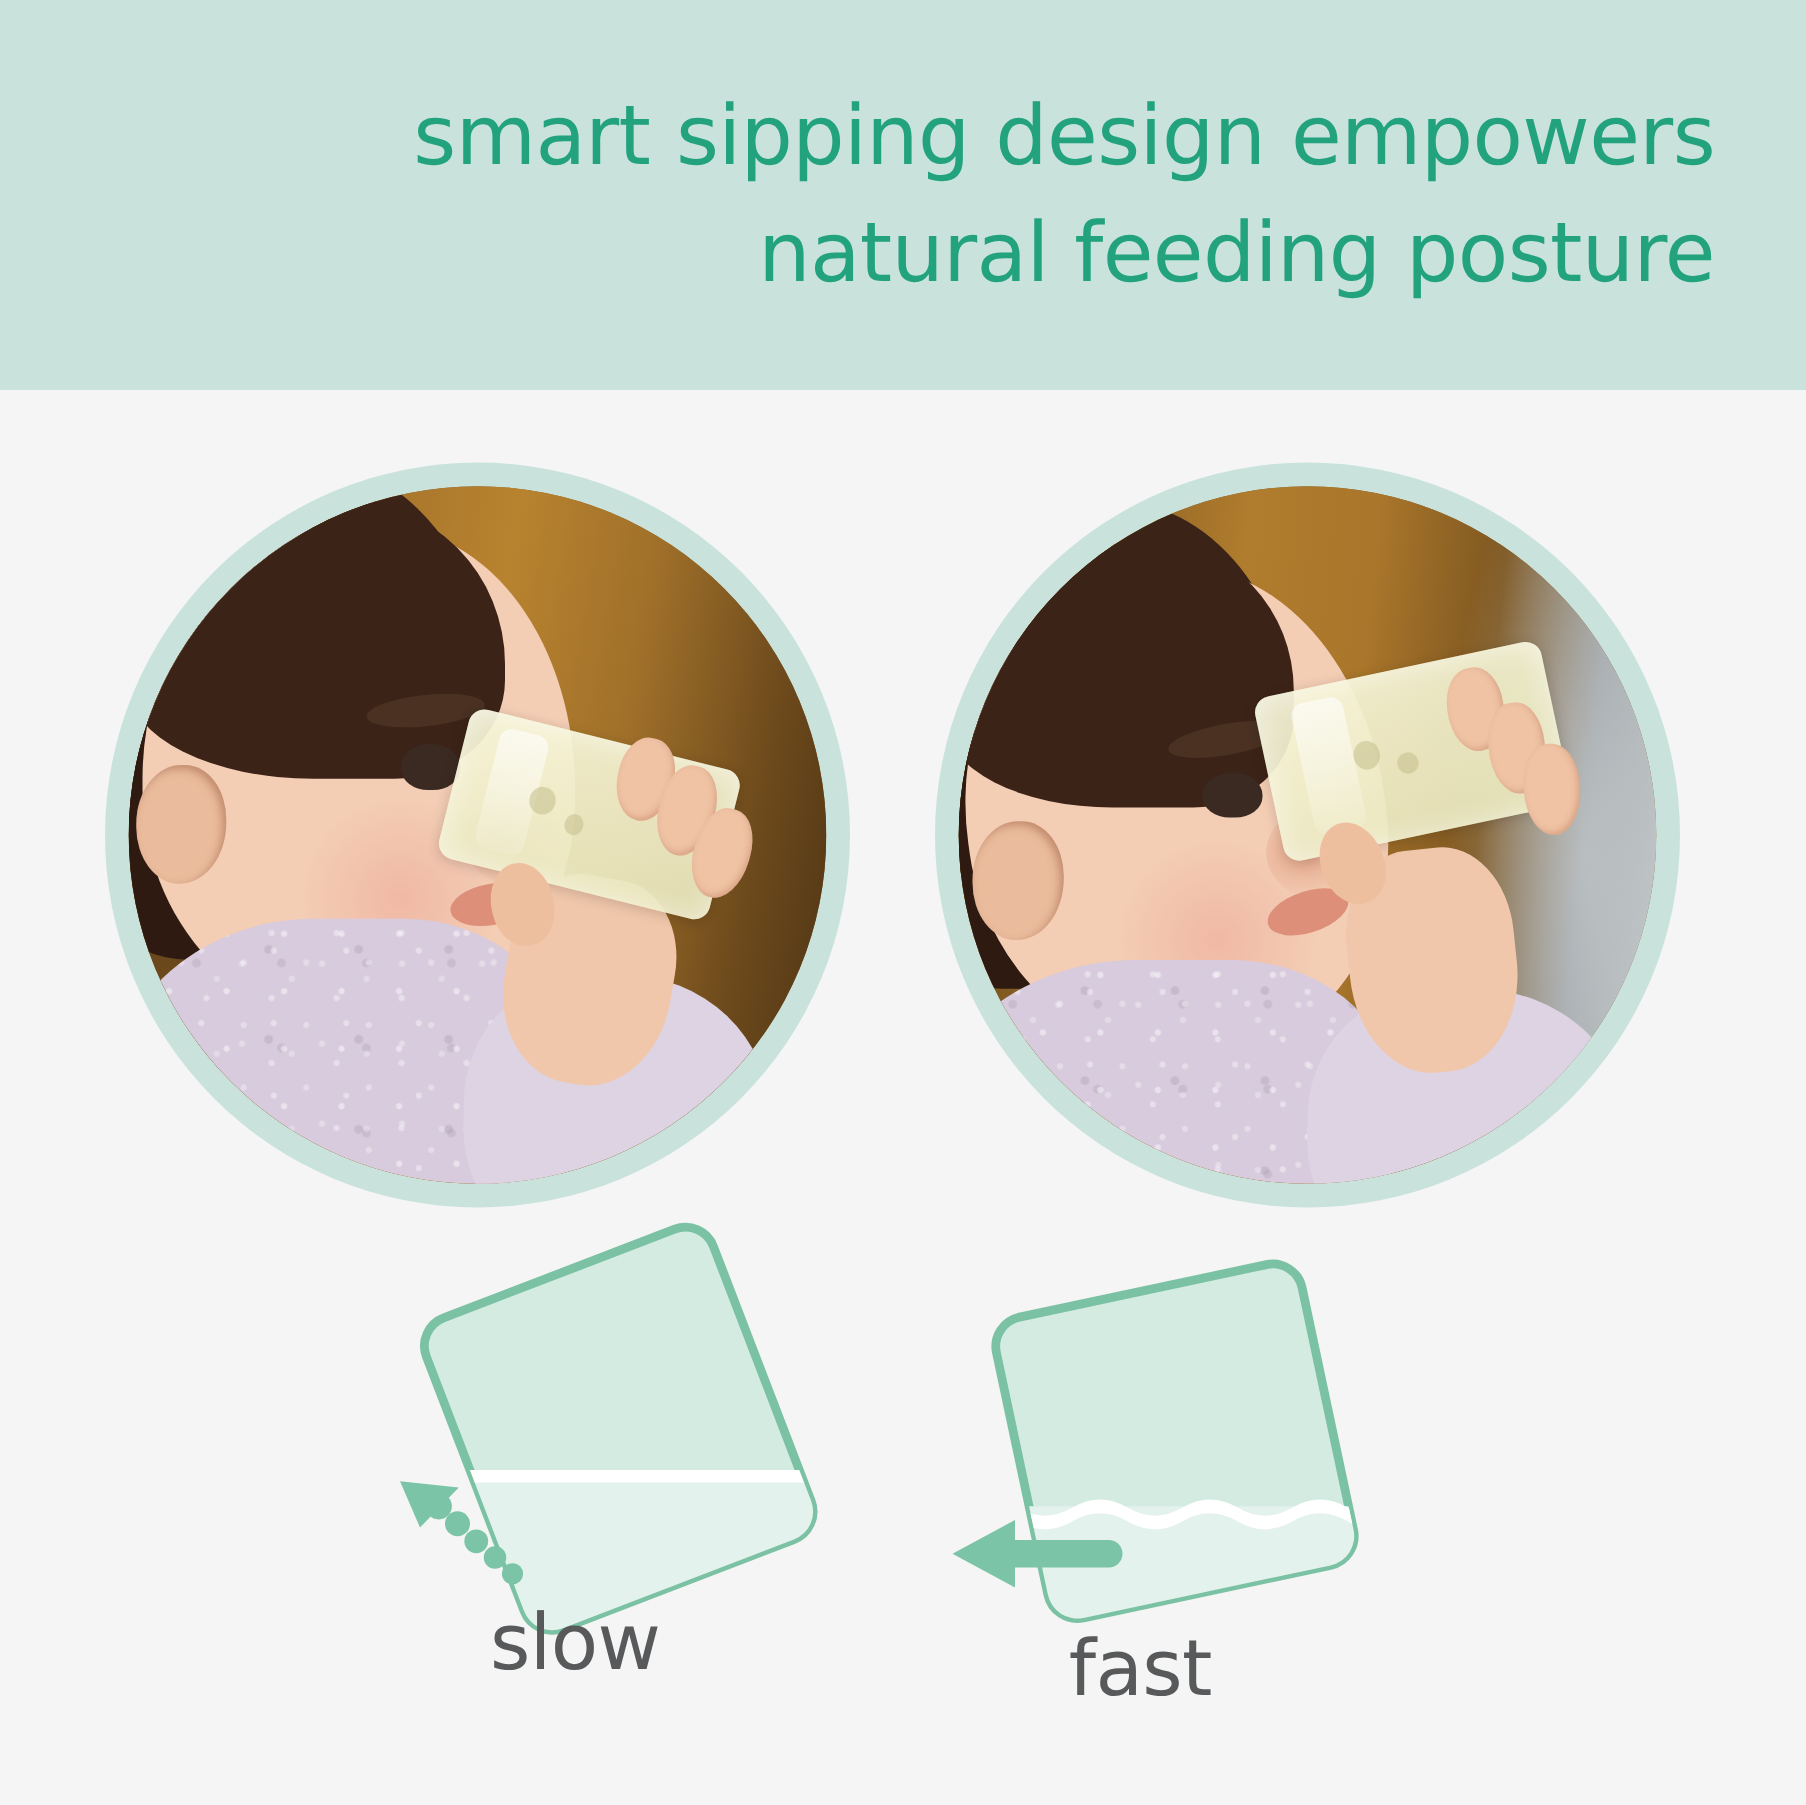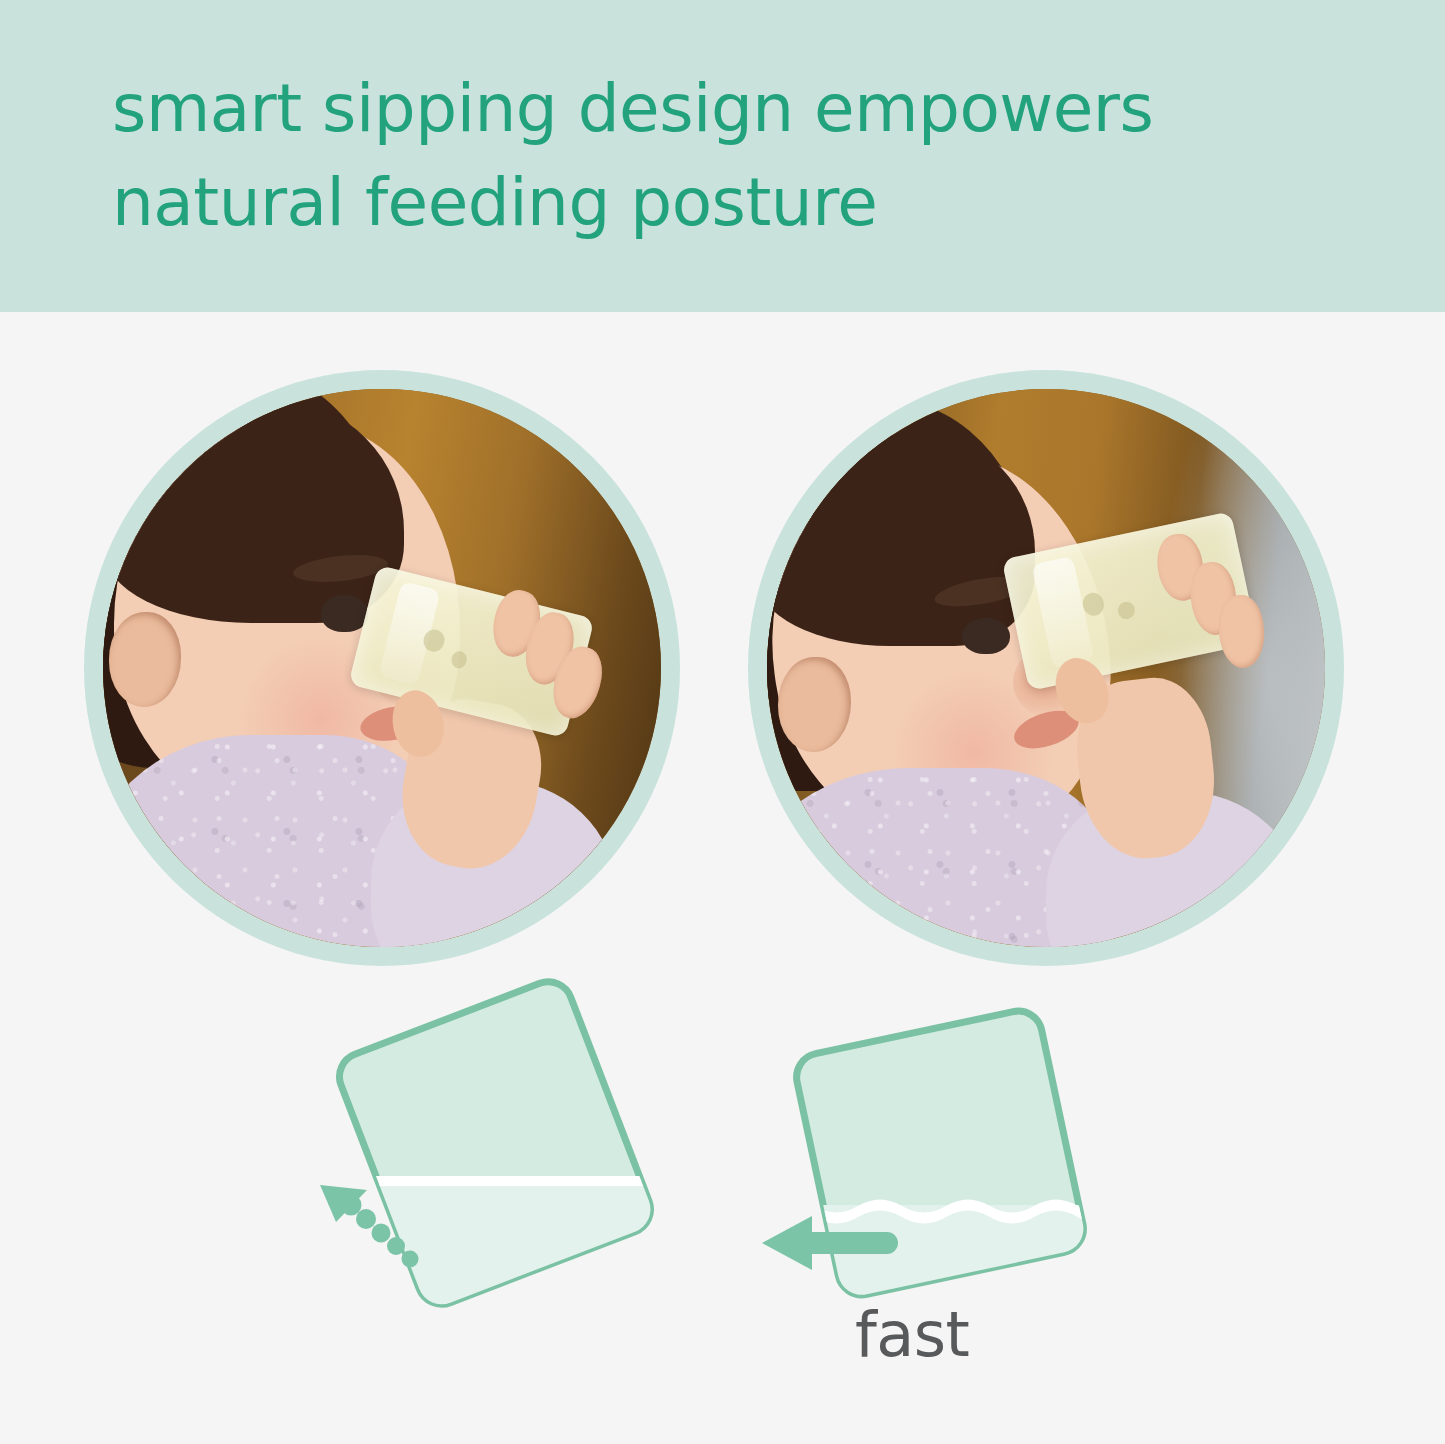--- a/index.html
+++ b/index.html
@@ -31,20 +31,21 @@
     left: 112px;
     top: 62px;
     width: 1260px;
     color: #23a27e;
     font-family: "DejaVu Sans", sans-serif;
     font-size: 66px;
     font-weight: 500;
     line-height: 1.42;
     letter-spacing: -0.5px;
     white-space: pre-line;
+    text-align: right;
   }
 
   
   .photo-row {
     position: absolute;
     left: 0;
     top: 370px;
     width: 1445px;
     height: 600px;
   }
@@ -390,14 +391,15 @@
 
       <g fill="#7bc4a8">
         <rect x="790" y="242" width="108" height="22" rx="11" ry="11"></rect>
         <polygon points="762,253 812,226 812,280"></polygon>
       </g>
     </g>
   </svg>
 </div>
 
 <div class="labels">
+  <div class="caption slow">slow</div>
   <div class="caption fast">fast</div>
 </div>
 
 </body></html>

